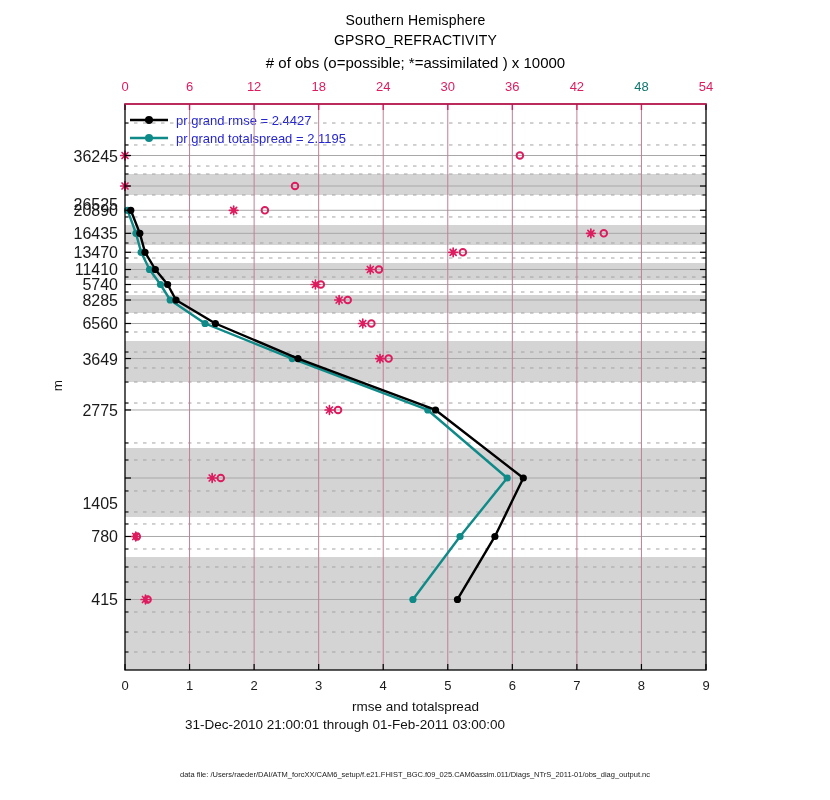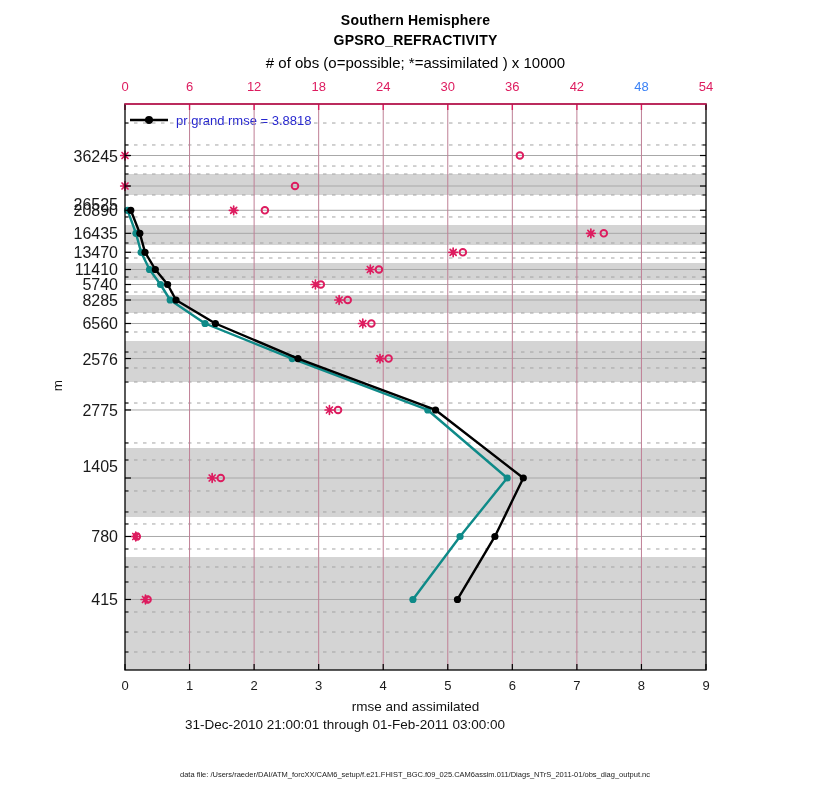--- a/index.html
+++ b/index.html
@@ -1,18 +1,18 @@
 <!DOCTYPE html>
 <html><head>
 <meta charset="utf-8">
 <style>
   html,body{margin:0;padding:0;background:#fff;}
   body{width:830px;height:800px;position:relative;font-family:"Liberation Sans",sans-serif;overflow:hidden;}
   .abs{position:absolute;}
-  .title-line{left:125px;width:581px;text-align:center;font-weight:bold;font-size:14px;color:#000;letter-spacing:0.2px;}
+  .title-line{left:125px;width:581px;text-align:center;font-weight:normal;font-size:14px;color:#000;letter-spacing:0.2px;}
   .obs-label{left:125px;width:581px;text-align:center;font-size:15px;}
   .toptick{position:absolute;top:79px;width:44px;text-align:center;font-size:13px;}
   .ytick{position:absolute;left:40px;width:78px;text-align:right;font-size:16px;color:#1a1a1a;}
   .xtick{position:absolute;top:678px;width:40px;text-align:center;font-size:13px;color:#1a1a1a;}
   .xlabel{left:125px;width:581px;top:699px;text-align:center;font-size:13.5px;color:#111;}
   .subtitle{left:0px;width:690px;top:717px;text-align:center;font-size:13.5px;color:#111;}
   .footer{left:0px;width:830px;top:770px;text-align:center;font-size:7.5px;color:#222;}
   .ylab{left:52px;top:378px;font-size:13.5px;color:#111;transform:rotate(-90deg);}
   #legend{left:129px;top:111px;}
   .legend-row{display:flex;align-items:center;height:18px;}
@@ -29,47 +29,54 @@
 
 <div class="abs" id="top-ticks">
     <span class="toptick" style="left: 103px; color: rgb(221, 28, 95);">0</span>
     <span class="toptick" style="left: 167.556px; color: rgb(221, 28, 95);">6</span>
     <span class="toptick" style="left: 232.111px; color: rgb(221, 28, 95);">12</span>
     <span class="toptick" style="left: 296.667px; color: rgb(221, 28, 95);">18</span>
     <span class="toptick" style="left: 361.222px; color: rgb(221, 28, 95);">24</span>
     <span class="toptick" style="left: 425.778px; color: rgb(221, 28, 95);">30</span>
     <span class="toptick" style="left: 490.333px; color: rgb(221, 28, 95);">36</span>
     <span class="toptick" style="left: 554.889px; color: rgb(221, 28, 95);">42</span>
-    <span class="toptick" style="left: 619.444px; color: #3b82f6;">48</span>
+    <span class="toptick" style="left: 619.444px; color: #0f766e;">48</span>
     <span class="toptick" style="left: 684px; color: rgb(221, 28, 95);">54</span>
   </div>
 
 <div class="abs" id="legend">
   <div class="legend-row">
     <svg width="40" height="12">
       <line id="lg-line-0" x1="1" y1="6" x2="39" y2="6" stroke-width="2.6" stroke="#000000"></line>
       <circle id="lg-dot-0" cx="20" cy="6" r="4" fill="#000000"></circle>
     </svg>
-    <span class="legend-text" id="lg-txt-0" style="color: rgb(38, 38, 207);">pr grand rmse = 3.8818</span>
+    <span class="legend-text" id="lg-txt-0" style="color: rgb(38, 38, 207);">pr grand rmse = 2.4427</span>
+  </div>
+  <div class="legend-row">
+    <svg width="40" height="12">
+      <line id="lg-line-1" x1="1" y1="6" x2="39" y2="6" stroke-width="2.6" stroke="#0e8a88"></line>
+      <circle id="lg-dot-1" cx="20" cy="6" r="4" fill="#0e8a88"></circle>
+    </svg>
+    <span class="legend-text" id="lg-txt-1" style="color: rgb(38, 38, 207);">pr grand totalspread = 2.1195</span>
   </div>
 </div>
 
 <div class="abs" id="y-ticks">
     <div class="ytick" style="top: 147.506px;">36245</div>
     <div class="ytick" style="top: 196px;">26525</div>
     <div class="ytick" style="top: 202.295px;">20890</div>
     <div class="ytick" style="top: 225.331px;">16435</div>
     <div class="ytick" style="top: 244.292px;">13470</div>
     <div class="ytick" style="top: 261.498px;">11410</div>
     <div class="ytick" style="top: 276.497px;">5740</div>
     <div class="ytick" style="top: 292.006px;">8285</div>
     <div class="ytick" style="top: 315.495px;">6560</div>
-    <div class="ytick" style="top: 350.53px;">2576</div>
+    <div class="ytick" style="top: 350.53px;">3649</div>
     <div class="ytick" style="top: 401.98px;">2775</div>
-    <div class="ytick" style="top: 458px;">1405</div>
+    <div class="ytick" style="top: 495px;">1405</div>
     <div class="ytick" style="top: 528.481px;">780</div>
     <div class="ytick" style="top: 591.476px;">415</div>
   </div>
 <div class="abs ylab">m</div>
 
 <svg class="abs" id="plot-svg" width="581" height="566" viewBox="0 0 581 566">
     <rect x="0" y="70.0142" width="581" height="20.998599999999996" fill="#d4d4d4"></rect>
     <rect x="0" y="121.01079999999999" width="581" height="19.979799999999997" fill="#d4d4d4"></rect>
     <rect x="0" y="158.9894" width="581" height="17.036600000000007" fill="#d4d4d4"></rect>
     <rect x="0" y="191.025" width="581" height="17.998799999999996" fill="#d4d4d4"></rect>
@@ -290,15 +297,15 @@
     <span class="xtick" style="left: 169.556px;">1</span>
     <span class="xtick" style="left: 234.111px;">2</span>
     <span class="xtick" style="left: 298.667px;">3</span>
     <span class="xtick" style="left: 363.222px;">4</span>
     <span class="xtick" style="left: 427.778px;">5</span>
     <span class="xtick" style="left: 492.333px;">6</span>
     <span class="xtick" style="left: 556.889px;">7</span>
     <span class="xtick" style="left: 621.444px;">8</span>
     <span class="xtick" style="left: 686px;">9</span>
   </div>
-<div class="abs xlabel">rmse and assimilated</div>
+<div class="abs xlabel">rmse and totalspread</div>
 <div class="abs subtitle">31-Dec-2010 21:00:01 through 01-Feb-2011 03:00:00</div>
 <div class="abs footer">data file: /Users/raeder/DAI/ATM_forcXX/CAM6_setup/f.e21.FHIST_BGC.f09_025.CAM6assim.011/Diags_NTrS_2011-01/obs_diag_output.nc</div>
 
 </body></html>

